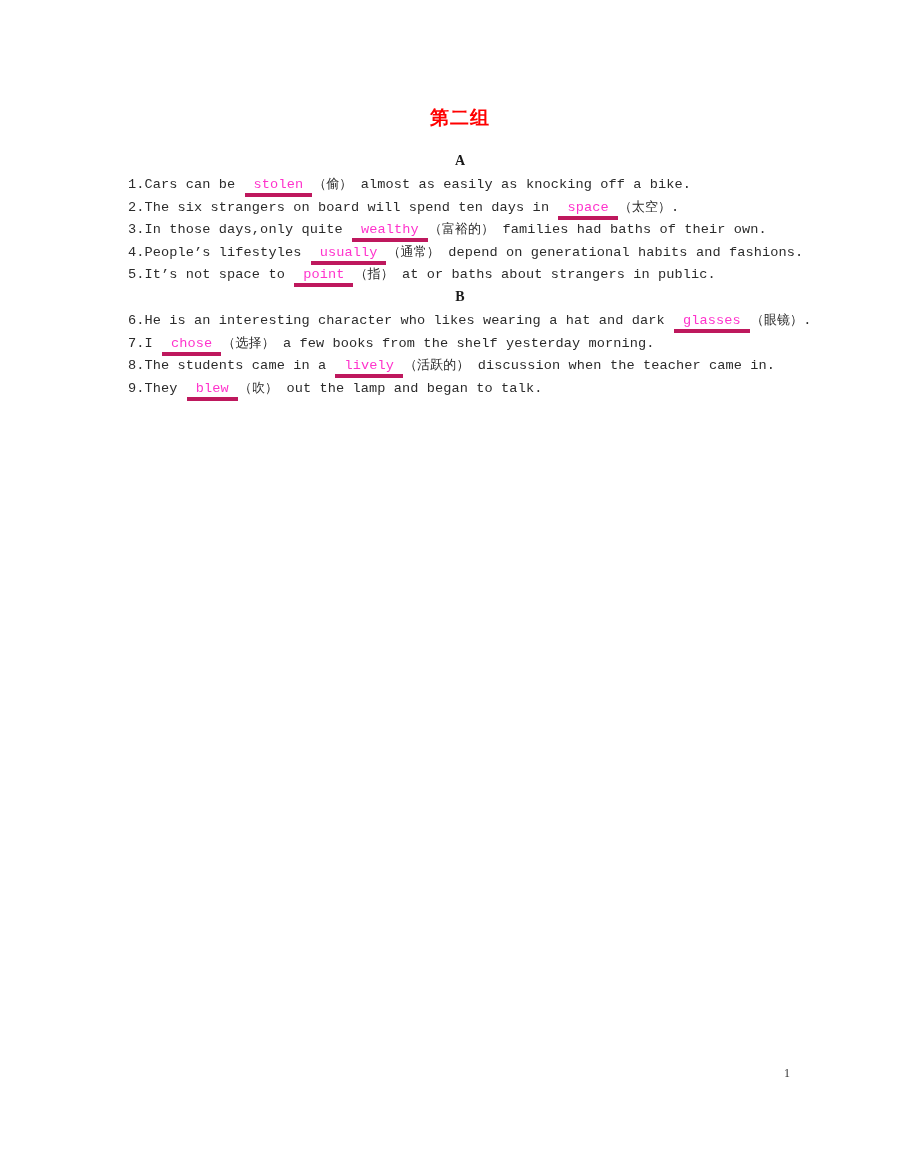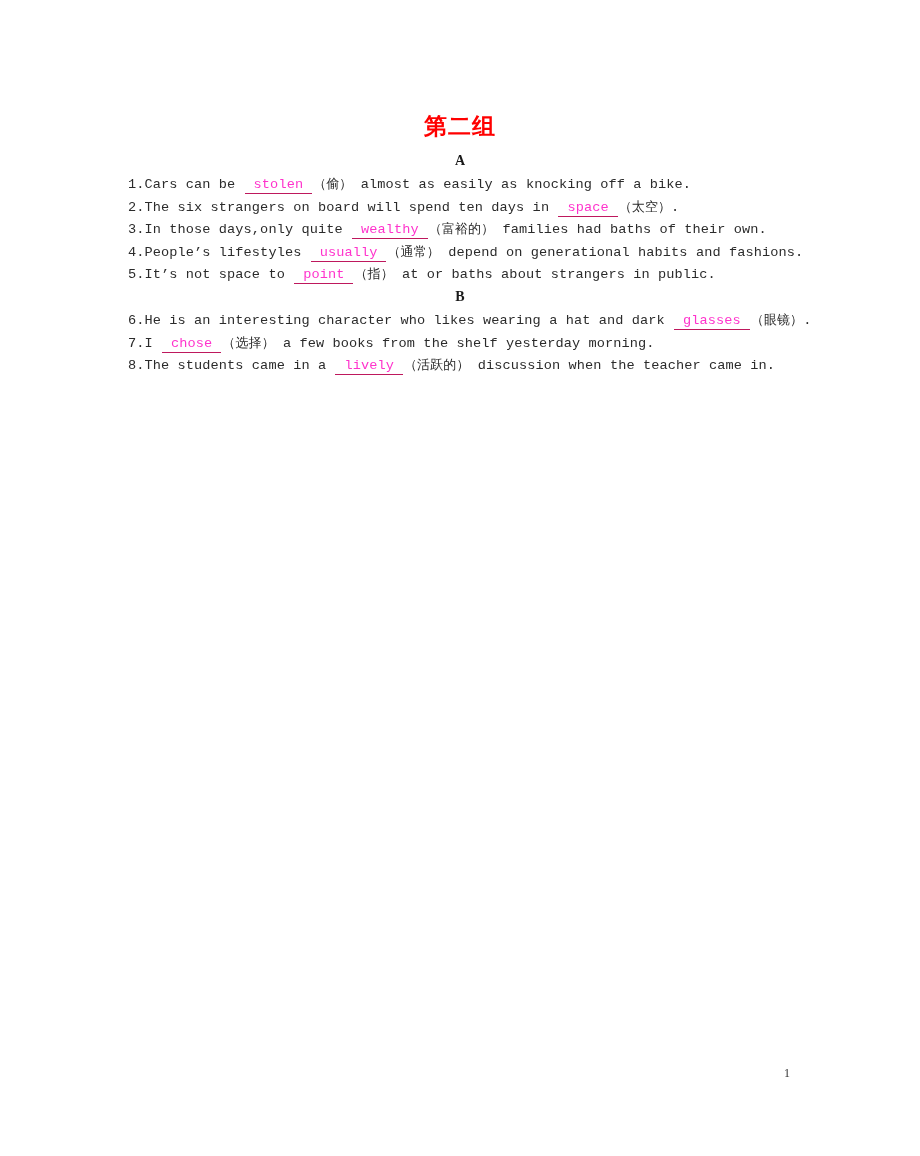--- a/index.html
+++ b/index.html
@@ -15,25 +15,25 @@
     overflow: hidden;
   }
   .page {
     position: relative;
     width: 920px;
     height: 1156px;
   }
   .title {
     position: absolute;
     left: 0;
-    top: 113px;
+    top: 104px;
     width: 920px;
     text-align: center;
     color: #ff0000;
-    font-size: 23px;
+    font-size: 19px;
     font-weight: bold;
     font-family: "DejaVu Sans", "Liberation Sans", sans-serif;
     letter-spacing: 1px;
     line-height: 26px;
   }
   .sec-head {
     position: absolute;
     left: 0;
     width: 920px;
     text-align: center;
@@ -68,21 +68,21 @@
     display: inline-block;
     color: #2b2b2b;
   }
   .txt {
     color: #2b2b2b;
     text-align: center;
   }
   .blank {
     display: inline-block;
     color: #ff33cc;
-    border-bottom: 1px solid #be185d;
+    border-bottom: 4px solid #be185d;
     padding: 0 9px;
     margin: 0 1px;
     text-align: center;
     line-height: 16px;
   }
   .cn {
     font-family: "DejaVu Sans", "Liberation Sans", sans-serif;
     font-size: 13px;
     color: #2b2b2b;
   }
@@ -109,17 +109,18 @@
       <div class="qrow"><span class="num">3.</span><span class="txt">In those days,only quite </span><span class="blank">wealthy</span><span class="cn">（富裕的）</span><span class="txt"> families had baths of their own.</span></div>
       <div class="qrow"><span class="num">4.</span><span class="txt">People’s lifestyles </span><span class="blank">usually</span><span class="cn">（通常）</span><span class="txt"> depend on generational habits and fashions.</span></div>
       <div class="qrow"><span class="num">5.</span><span class="txt">It’s not space to </span><span class="blank">point</span><span class="cn">（指）</span><span class="txt"> at or baths about strangers in public.</span></div>
     </div>
 
   <div class="sec-head" id="sec-b">B</div>
   <div class="qlist" id="list-b">
       <div class="qrow"><span class="num">6.</span><span class="txt">He is an interesting character who likes wearing a hat and dark </span><span class="blank">glasses</span><span class="cn">（眼镜）</span><span class="txt">.</span></div>
       <div class="qrow"><span class="num">7.</span><span class="txt">I </span><span class="blank">chose</span><span class="cn">（选择）</span><span class="txt"> a few books from the shelf yesterday morning.</span></div>
       <div class="qrow"><span class="num">8.</span><span class="txt">The students came in a </span><span class="blank">lively</span><span class="cn">（活跃的）</span><span class="txt"> discussion when the teacher came in.</span></div>
+      <div class="qrow"><span class="num">9.</span><span class="txt">They </span><span class="blank">blew</span><span class="cn">（吹）</span><span class="txt"> out the lamp and began to talk.</span></div>
     </div>
 
   <div class="pageno">1</div>
 
 </div>
 
 </body></html>

